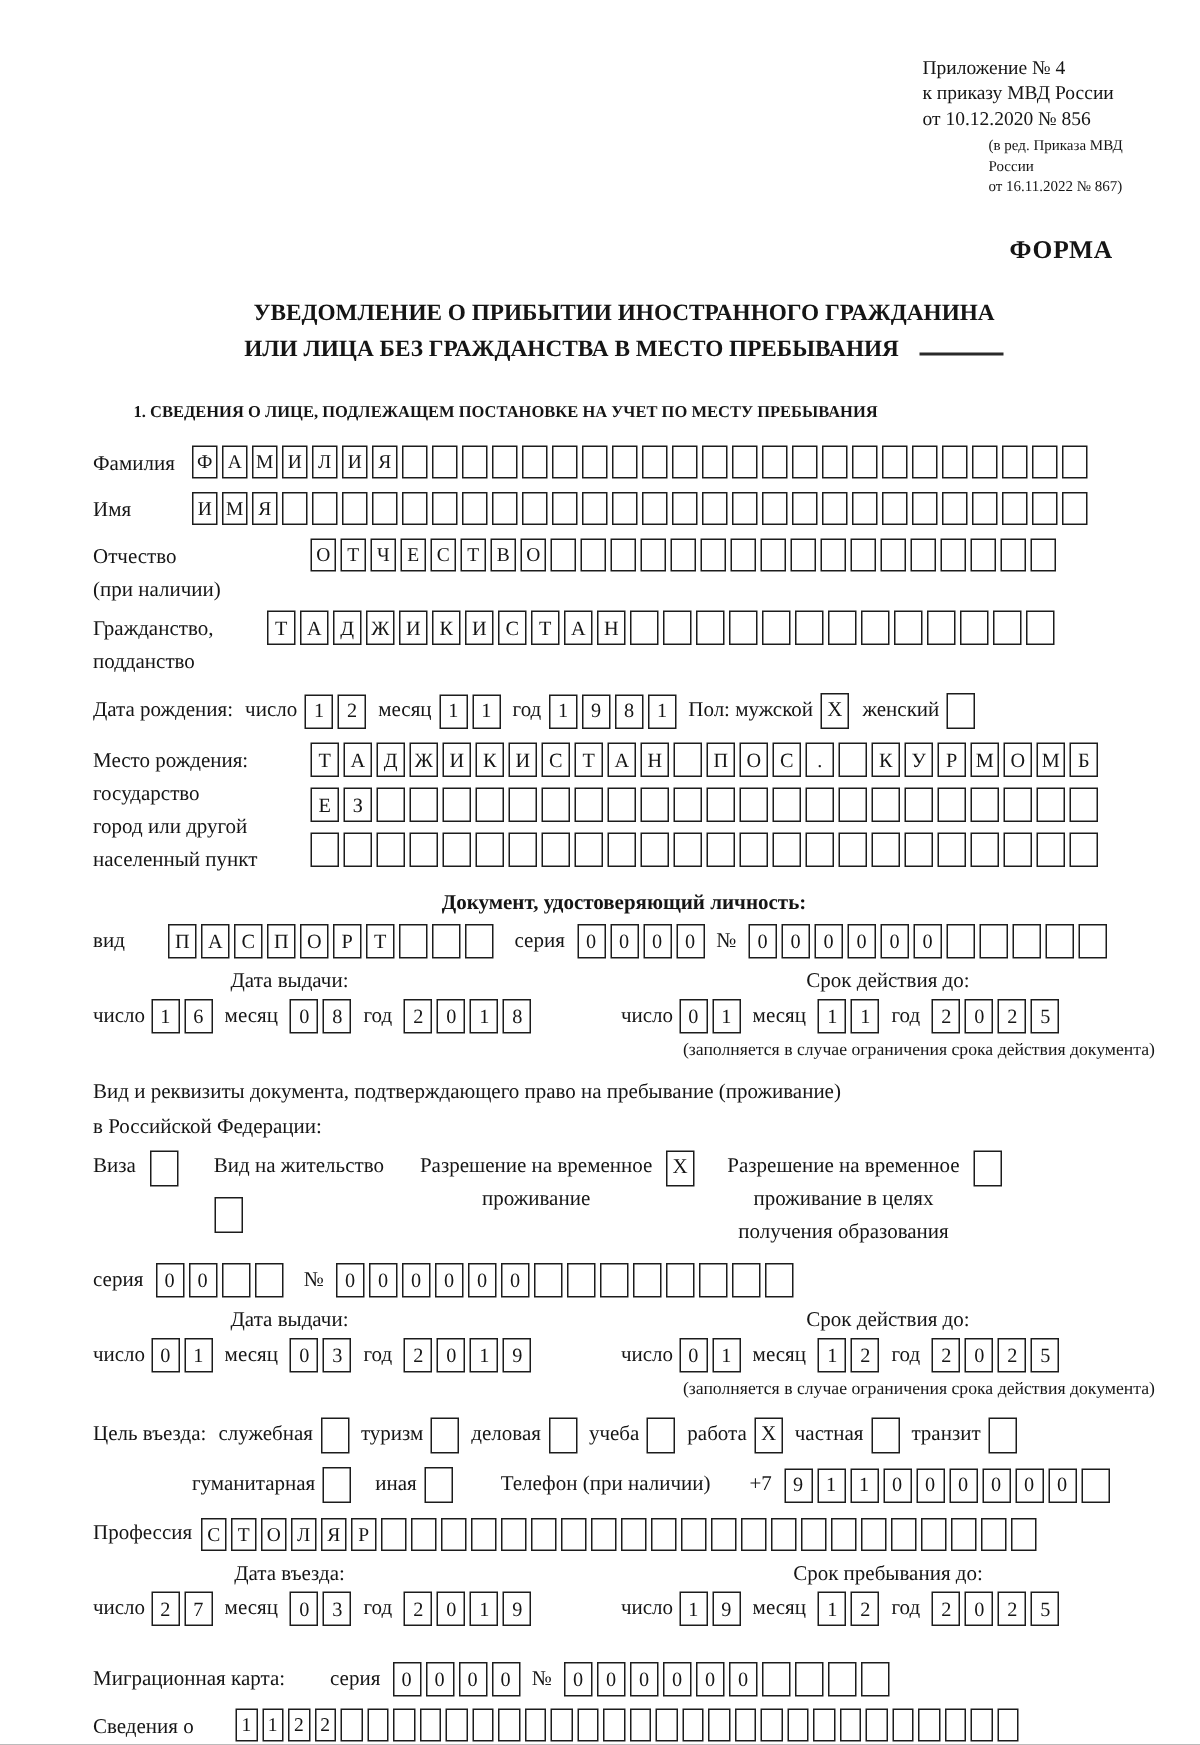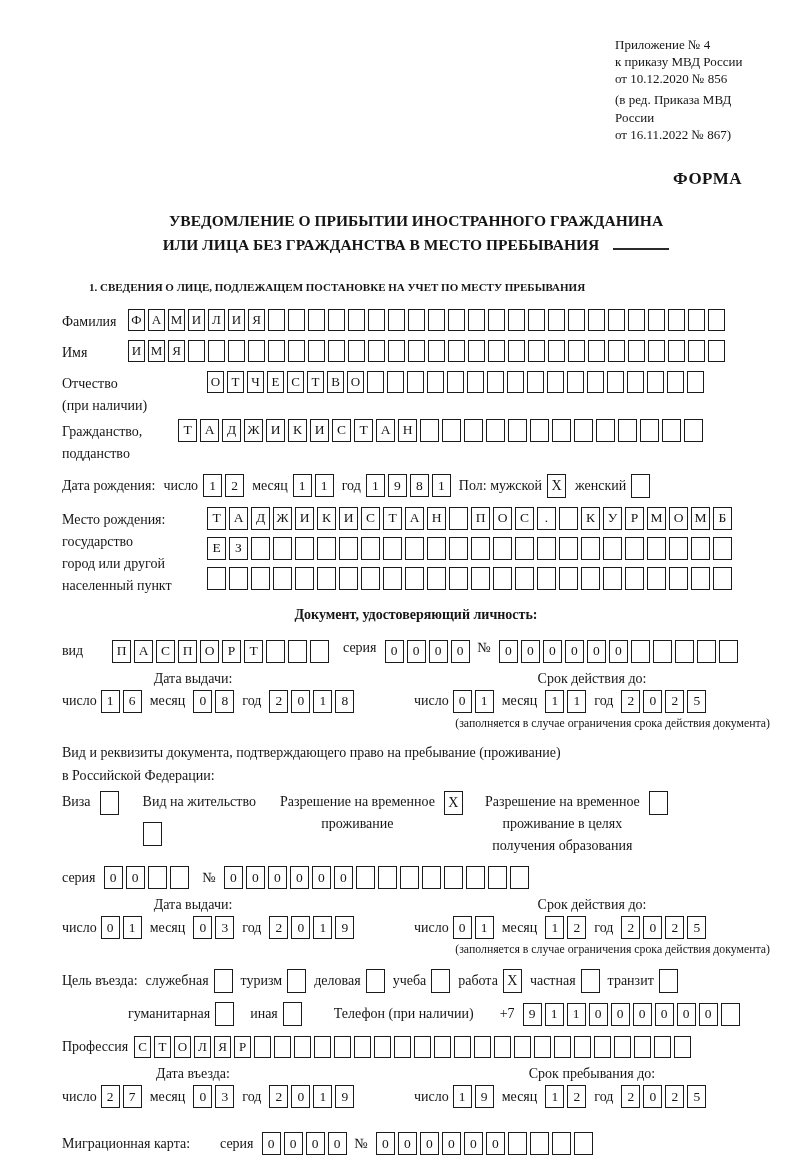--- a/index.html
+++ b/index.html
@@ -2,21 +2,21 @@
 <html><head>
 <meta charset="utf-8">
 <style>
   html,body{margin:0;padding:0;background:#888;}
   .page{
     width:800px;height:1163px;background:#ffffff;color:#151515;
     font-family:"Liberation Serif","DejaVu Serif",serif;font-size:14px;
     box-sizing:border-box;padding:36px 30px 0 62px;position:relative;overflow:hidden;
   }
   .ref{margin-left:553px;font-size:13px;line-height:1.32;}
-  .ref .ed{margin-top:4px;font-size:13px;}
+  .ref .ed{margin-top:4px;font-size:10px;margin-left:44px;}
   .forma{text-align:right;font-weight:bold;font-size:17px;margin:26px 28px 0 0;letter-spacing:.5px;}
   .title{font-weight:bold;font-size:15.5px;text-align:center;margin-top:20px;line-height:1.55;}
   .title-underline{display:inline-block;width:56px;border-bottom:2px solid #2a2a2a;margin-left:14px;vertical-align:baseline;}
   .sec-head{font-weight:bold;font-size:11px;margin-top:24px;margin-left:27px;}
   .frow{display:flex;align-items:flex-start;margin-top:7px;}
   .lblcol{flex:0 0 auto;line-height:22px;padding-top:2px;}
   .w66{width:66px;}  .w116{width:116px;} .w145{width:145px;} .w95{width:95px;}
   .boxes{display:inline-flex;gap:3px;flex:0 0 auto;align-items:flex-start;}
   .box{
     box-sizing:content-box;width:15px;height:20px;border:1.6px solid #1c1c1c;
@@ -332,21 +332,21 @@
           <span class="box lg"></span>
           <span class="box lg"></span>
           <span class="box lg"></span>
           <span class="box lg"></span>
         </span>
     </span>
   </div>
 
   <div class="doc-head">Документ, удостоверяющий личность:</div>
 
-  <div class="frow" style="margin-top:17px;">
+  <div class="frow" style="align-items:center;margin-top:5px;">
     <span class="lblcol" style="width:50px;padding-top:0;">вид</span>
     <span class="boxes">
         <span class="box lg">П</span>
         <span class="box lg">А</span>
         <span class="box lg">С</span>
         <span class="box lg">П</span>
         <span class="box lg">О</span>
         <span class="box lg">Р</span>
         <span class="box lg">Т</span>
         <span class="box lg"></span>

